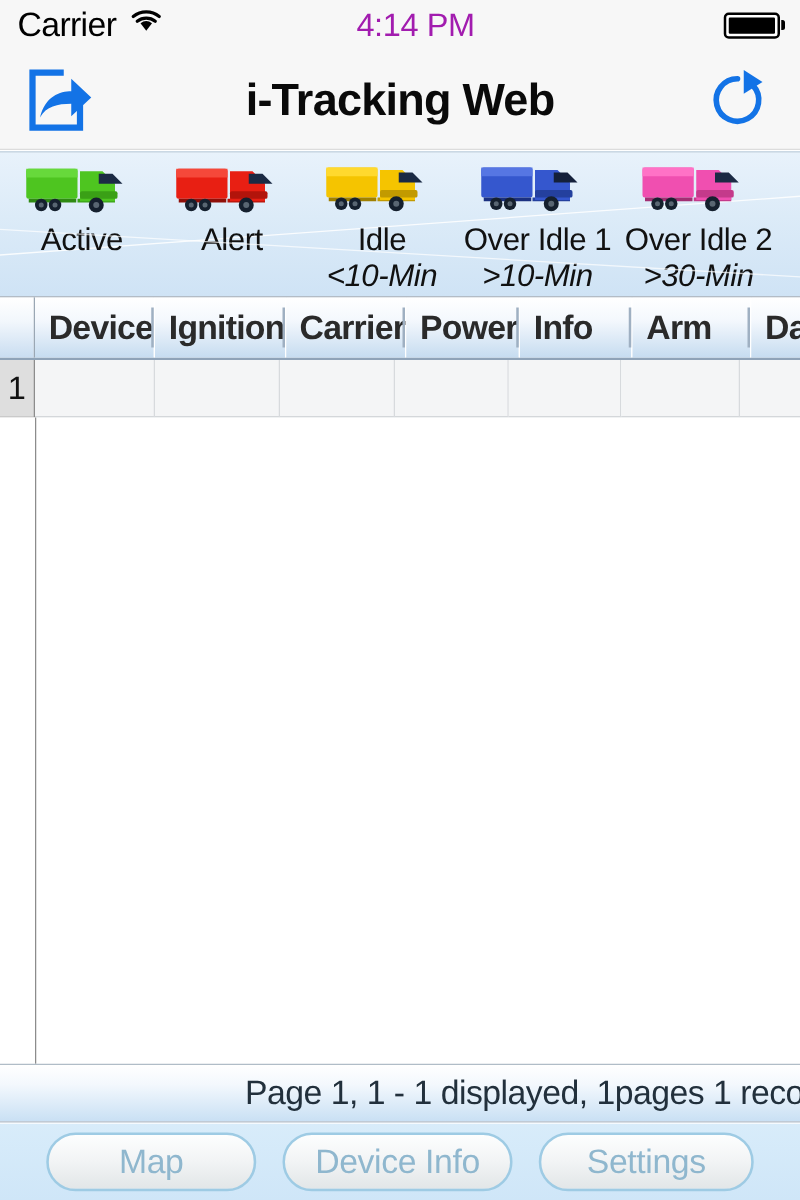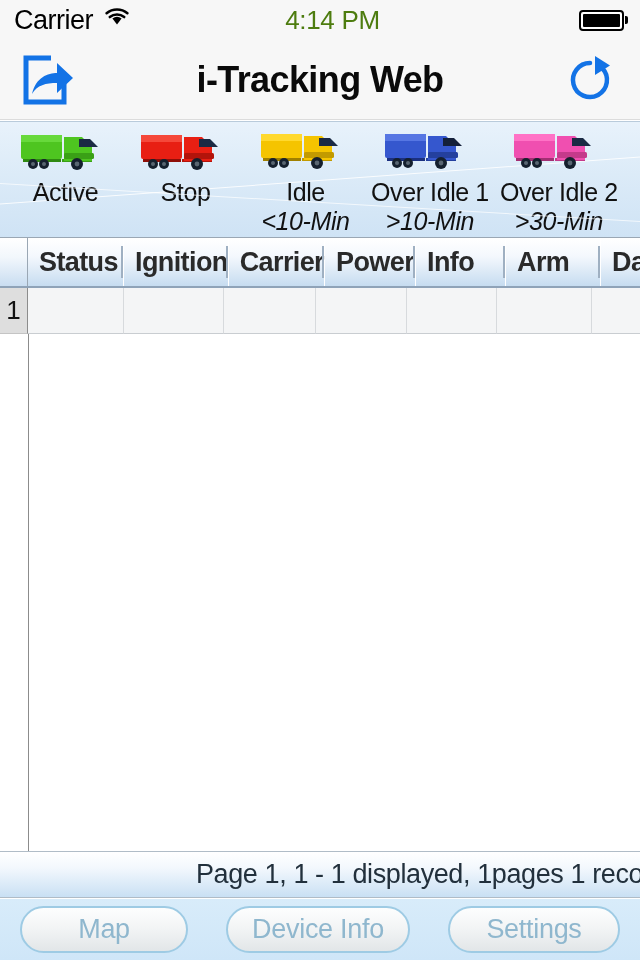--- a/index.html
+++ b/index.html
@@ -15,21 +15,21 @@
   .statusbar {
     position:absolute; top:0; left:0; width:640px; height:40px;
     background:#f7f7f7;
     display:flex; align-items:center;
   }
   .sb-left { display:flex; align-items:flex-start; gap:9px; margin-left:14px; }
   .sb-carrier { font-size:27px; color:#000; letter-spacing:-0.5px; }
   .sb-wifi { display:block; }
   .sb-time {
     position:absolute; left:0; width:640px; text-align:center;
-    font-size:26px; color:#4d7c0f; font-weight:400; letter-spacing:-0.3px;padding-left:25px;
+    font-size:26px; color:#a21caf; font-weight:400; letter-spacing:-0.3px;padding-left:25px;
   }
   .sb-right { position:absolute; right:12px; display:flex; align-items:center; }
   .batt-body {
     width:45px; height:21px; border:2.5px solid #000; border-radius:4px;
     padding:2px; background:#fff;
   }
   .batt-fill { width:100%; height:100%; background:#000; border-radius:1px; }
   .batt-cap { width:3px; height:8px; background:#000; border-radius:0 2px 2px 0; margin-left:1.5px; }
 
   
@@ -130,21 +130,21 @@
   }
   .pager-sep { width:3px; height:24px; background:#9aa8b4; margin-left:176px; }
   .pager-text {
     font-size:27px; color:#22303c; letter-spacing:-0.4px; margin-left:20px; white-space:nowrap;
   }
 
   
   .toolbar {
     position:absolute; top:899px; left:0; width:640px; height:61px;
     background:linear-gradient(to bottom, #d8ecfa 0%, #cfe6f8 100%);
-    display:flex; align-items:center; justify-content:center; gap:38px;
+    display:flex; align-items:center; justify-content:center; gap:21px;
   }
   .tb-btn {
     height:47px; border-radius:24px;
     border:2px solid #9ecbe4;
     background:linear-gradient(to bottom, #fdfefe 0%, #f2f4f5 48%, #e2e6e8 100%);
     color:#8fb7ce; font-size:27px; letter-spacing:-0.3px;
     display:flex; align-items:center; justify-content:center;
   }
   .tb-btn.w-map { width:168px; }
   .tb-btn.w-info { width:184px; }
@@ -227,21 +227,21 @@
             <rect x="6" y="30" width="38" height="3" fill="#8f0f08"></rect>
             <circle cx="16" cy="35" r="5" fill="#15202e"></circle>
               <circle cx="16" cy="35" r="2" fill="#596672"></circle>
             <circle cx="27" cy="35" r="5" fill="#15202e"></circle>
               <circle cx="27" cy="35" r="2" fill="#596672"></circle>
             <circle cx="60" cy="35" r="6" fill="#15202e"></circle>
               <circle cx="60" cy="35" r="2.4" fill="#596672"></circle>
           </svg>
         </div>
         <div class="legend-label">
-          <span>Stop</span>
+          <span>Alert</span>
         </div>
       </div>
 
       <div class="legend-item two-line">
         <div class="truck-wrap">
           <svg width="86" height="48" viewBox="0 0 86 48">
             <rect x="4" y="6" width="41" height="24" rx="2" fill="#f5c400"></rect>
             <rect x="4" y="6" width="41" height="7" fill="#ffd92e"></rect>
             <rect x="45" y="30" width="30" height="3" fill="#c29a00"></rect>
             <path d="M47 8 h18 l10 10 v14 H47 Z" fill="#f5c400"></path>
@@ -310,21 +310,21 @@
         </div>
       </div>
 
     </div>
   </div>
 
   <div class="grid">
 
     <div class="grid-head">
       <div class="gutter-head"></div>
-      <div class="hcell" style="flex:0 0 96px">Status</div>
+      <div class="hcell" style="flex:0 0 96px">Device</div>
       <div class="hcell" style="flex:0 0 100px">Ignition</div>
       <div class="hcell" style="flex:0 0 92px">Carrier</div>
       <div class="hcell" style="flex:0 0 91px">Power</div>
       <div class="hcell" style="flex:0 0 90px">Info</div>
       <div class="hcell" style="flex:0 0 95px">Arm</div>
       <div class="hcell" style="flex:0 0 100px">Date</div>
     </div>
 
     <div class="grid-row">
       <div class="gutter-cell">1</div>

